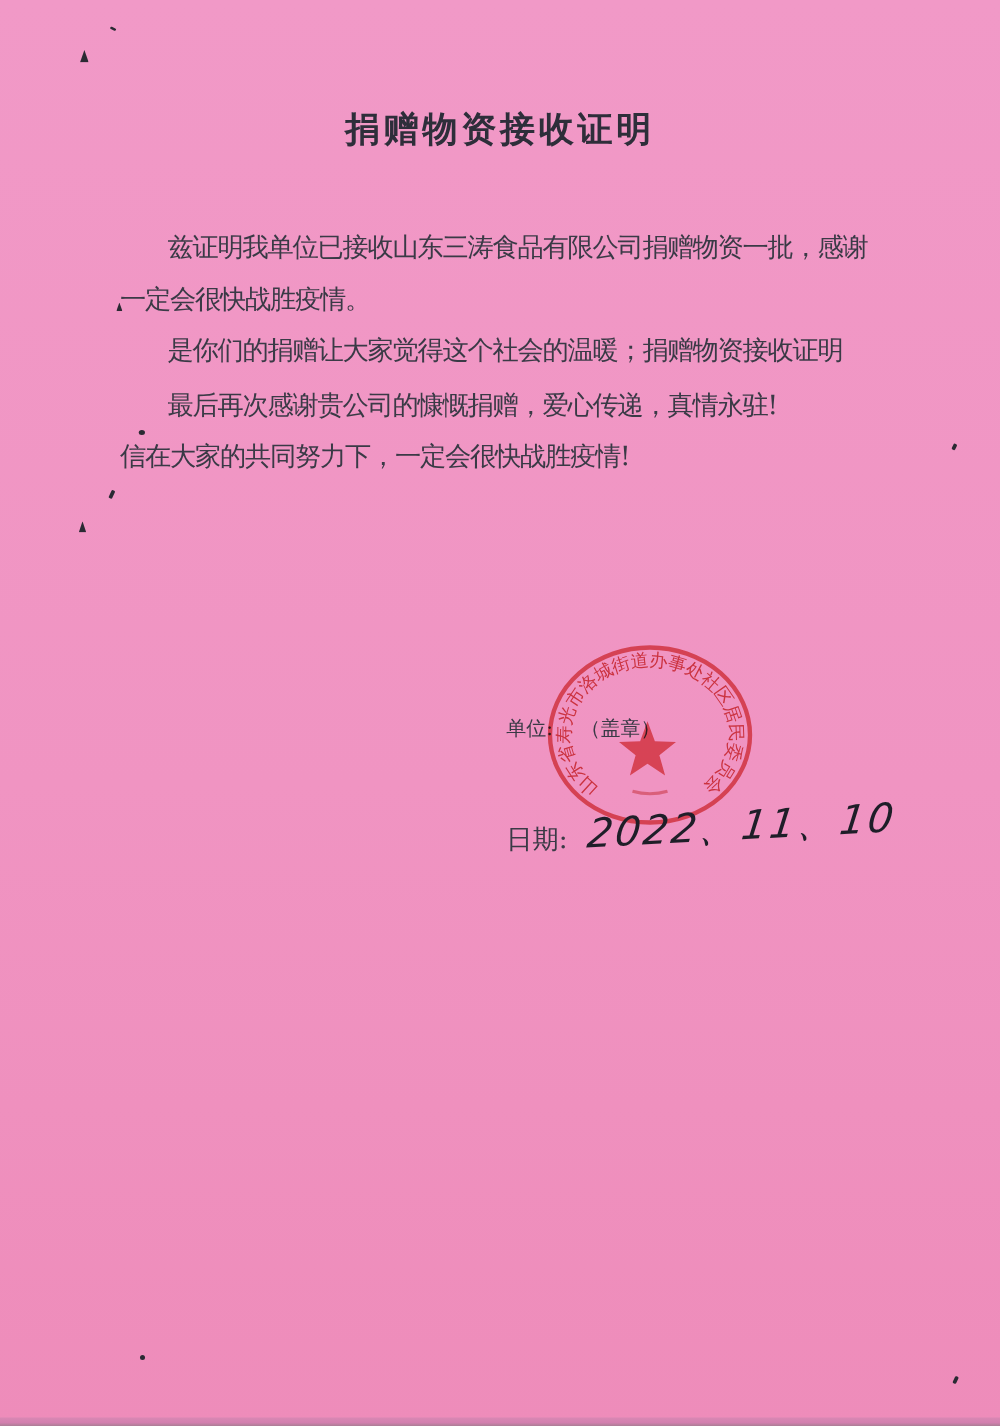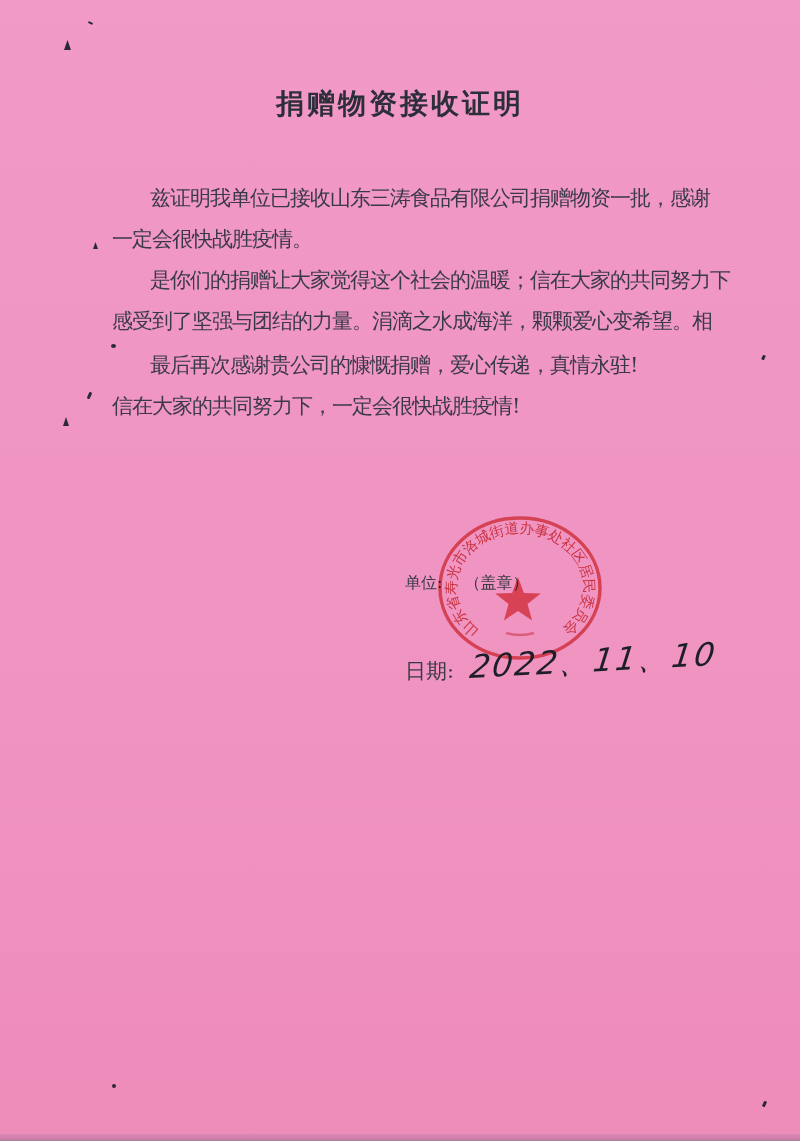--- a/index.html
+++ b/index.html
@@ -11,21 +11,21 @@
     font-family:"DejaVu Serif","Liberation Serif",serif;
     color:#3a3a46;
   }
   .title{
     position:absolute;top:84px;left:0;width:100%;
     margin:0;text-align:center;
     font-size:28px;line-height:40px;font-weight:700;
     letter-spacing:3px;color:#2e2e3a;
   }
   .body-text{
-    position:absolute;left:112px;top:178px;width:610px;
+    position:absolute;left:96px;top:178px;width:610px;
   }
   .line{
     margin:0;font-size:21px;line-height:41px;letter-spacing:-1px;
     white-space:nowrap;
   }
   .line.first{padding-left:38px;}
   .para-gap{margin-top:3px;}
   .sig-unit{
     position:absolute;left:405px;top:568px;
     font-size:16px;line-height:30px;letter-spacing:0;
@@ -64,22 +64,21 @@
 </head>
 <body>
 
 <div class="page">
 
   <h1 class="title">捐赠物资接收证明</h1>
 
   <div class="body-text">
     <p class="line first">兹证明我单位已接收山东三涛食品有限公司捐赠物资一批，感谢</p>
     <p class="line">一定会很快战胜疫情。</p>
-    <p class="line first">是你们的捐赠让大家觉得这个社会的温暖；信在大家的共同努力下</p>
-    <p class="line">感受到了坚强与团结的力量。涓滴之水成海洋，颗颗爱心变希望。相</p>
+    <p class="line first">是你们的捐赠让大家觉得这个社会的温暖；捐赠物资接收证明</p>
     <p class="line first para-gap">最后再次感谢贵公司的慷慨捐赠，爱心传递，真情永驻!</p>
     <p class="line">信在大家的共同努力下，一定会很快战胜疫情!</p>
   </div>
 
   <div class="sig-unit">
     <span>单位:</span><span class="hint">（盖章）</span>
   </div>
 
   <div class="seal">
     <svg width="168" height="148" viewBox="0 0 168 148">

